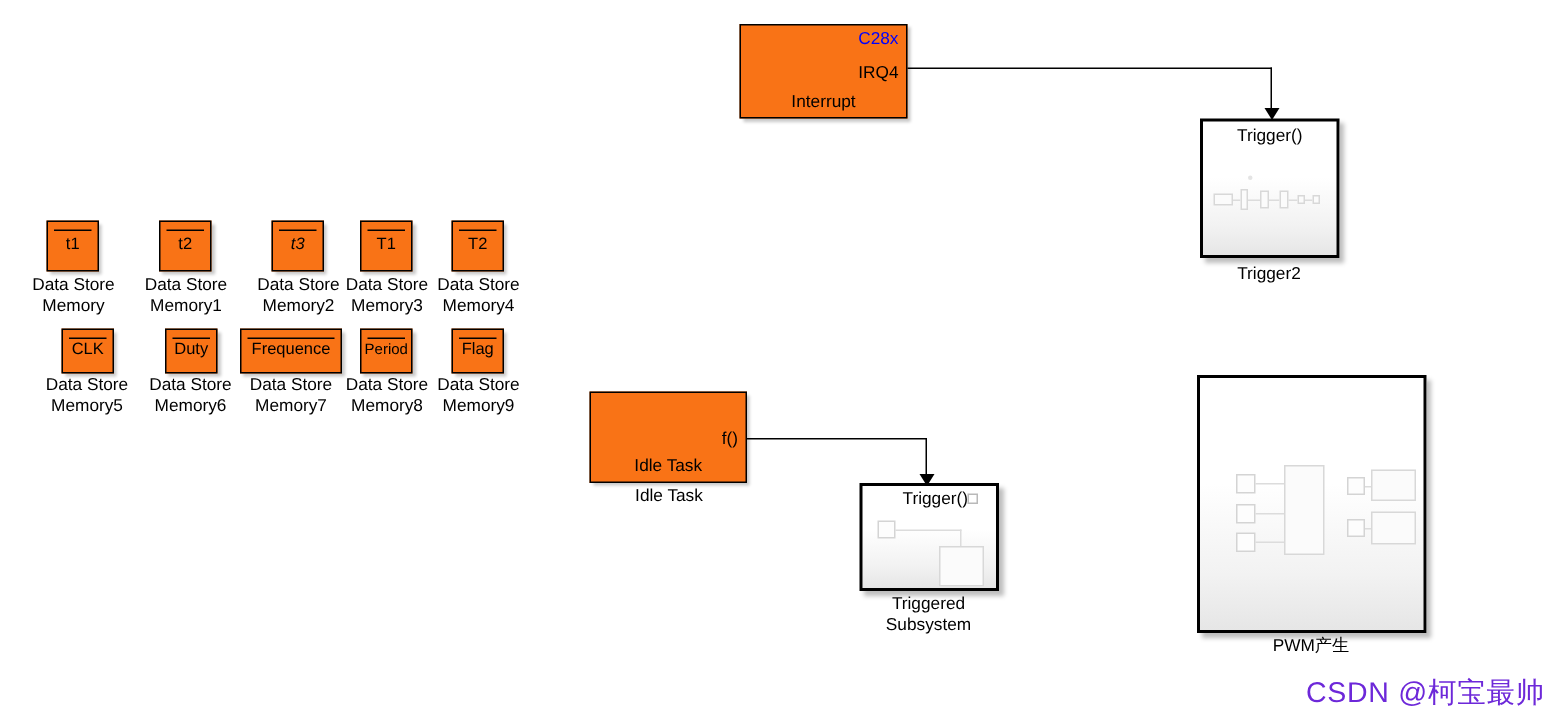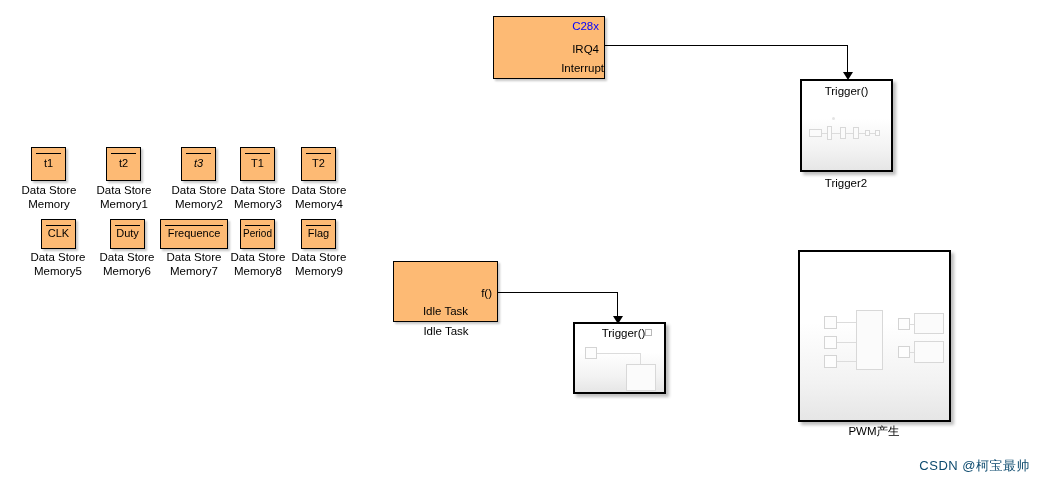--- a/index.html
+++ b/index.html
@@ -20,21 +20,21 @@
     left: 0; top: 0;
     width: 1040px;
     height: 481px;
     background: #ffffff;
   }
 
   
   .blk {
     position: absolute;
     box-sizing: border-box;
-    background: #fdba74;
+    background: #f97316;
   }
   
   .blk.thin {
     border: 1px solid #000000;
     box-shadow: 2px 2px 2px rgba(0,0,0,0.22);
   }
   
   .blk.heavy {
     border: 2px solid #000000;
     box-shadow: 3px 3px 3px rgba(0,0,0,0.26);
@@ -130,35 +130,35 @@
     box-sizing: border-box;
     border: 1px solid #b9b9b9;
     background: #ffffff;
   }
 
   
   #watermark {
     position: absolute;
     right: 10px;
     bottom: 6px;
-    font-size: 13px;
-    color: #0c4a6e;
+    font-size: 19px;
+    color: #6d28d9;
     letter-spacing: 0.5px;
     white-space: nowrap;
   }
 </style>
 </head>
 <body>
 
 <div id="canvas">
 
   <div class="blk thin" style="left:493px; top:16px; width:112px; height:63px;">
     <span class="in-text blue" style="right:5px; top:2px;">C28x</span>
     <span class="in-text" style="right:5px; top:25px; font-weight:500;">IRQ4</span>
-    <span class="in-text" style="left:0; right:0; bottom:3px; text-align:right;">Interrupt</span>
+    <span class="in-text" style="left:0; right:0; bottom:3px; text-align:center;">Interrupt</span>
   </div>
 
   <div class="wire h" style="left:605px; top:45px; width:243px;"></div>
   <div class="wire v" style="left:847px; top:45px; height:29px;"></div>
   <div class="arrow-down" style="left:843px; top:72px;"></div>
 
   <div class="blk heavy" style="left:800px; top:79px; width:93px; height:93px;">
     <span class="in-text" style="left:0; right:0; top:3px; text-align:center;">Trigger()</span>
 
     <div class="preview" style="left:2px; top:30px; width:87px; height:45px;">
@@ -262,20 +262,22 @@
     <span class="in-text" style="left:8px; right:0; top:2px; text-align:center;">Trigger()</span>
     <div class="tiny-port" style="right:12px; top:5px; width:7px; height:7px;"></div>
 
     <div class="preview" style="left:4px; top:20px; width:85px; height:48px;">
       <div class="pv-port" style="left:6px; top:3px; width:12px; height:12px;"></div>
       <div class="pv-line h" style="left:18px; top:9px; width:44px;"></div>
       <div class="pv-line v" style="left:61px; top:9px; height:12px;"></div>
       <div class="pv-box" style="left:47px; top:20px; width:30px; height:27px;"></div>
     </div>
   </div>
+  <div class="caption" style="left:569px; top:396px; width:100px;">Triggered
+Subsystem</div>
 
   <div class="blk heavy" style="left:798px; top:250px; width:153px; height:172px;">
     <div class="preview" style="left:2px; top:0px; width:149px; height:168px;">
 
       <div class="pv-port" style="left:22px; top:64px; width:13px; height:13px;"></div>
       <div class="pv-line h" style="left:35px; top:70px; width:19px;"></div>
       <div class="pv-port" style="left:22px; top:84px; width:13px; height:13px;"></div>
       <div class="pv-line h" style="left:35px; top:90px; width:19px;"></div>
       <div class="pv-port" style="left:22px; top:103px; width:13px; height:13px;"></div>
       <div class="pv-line h" style="left:35px; top:109px; width:19px;"></div>

